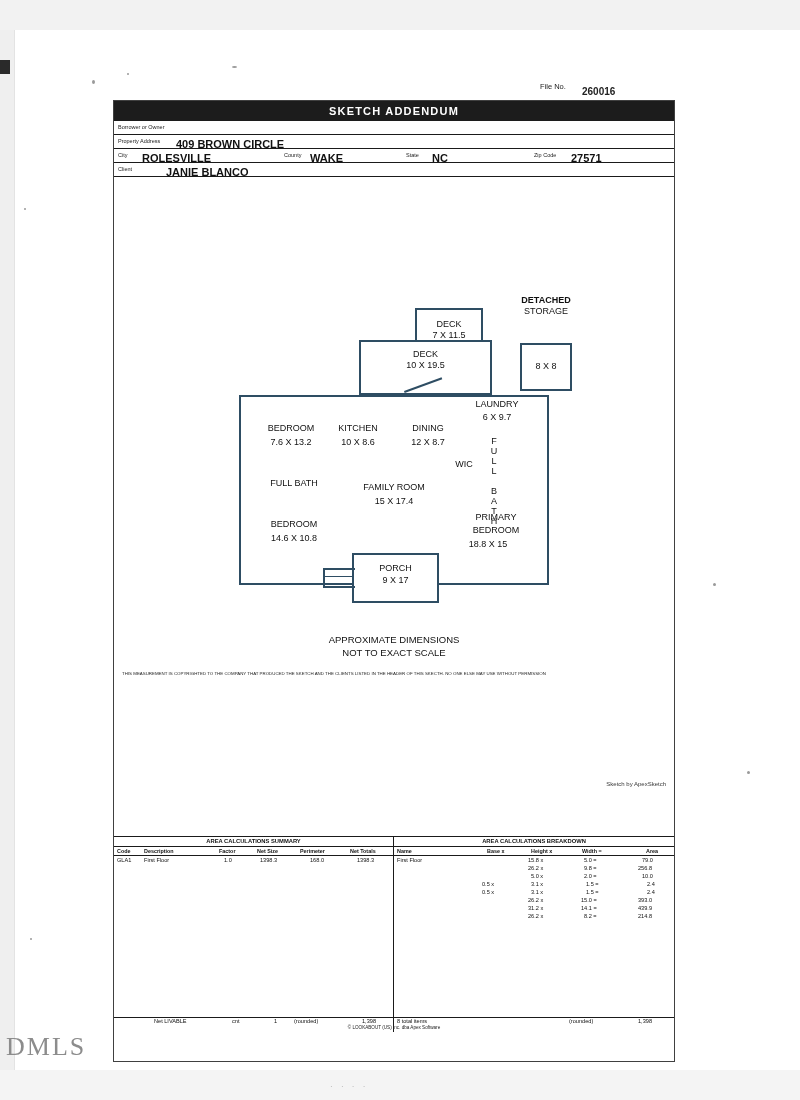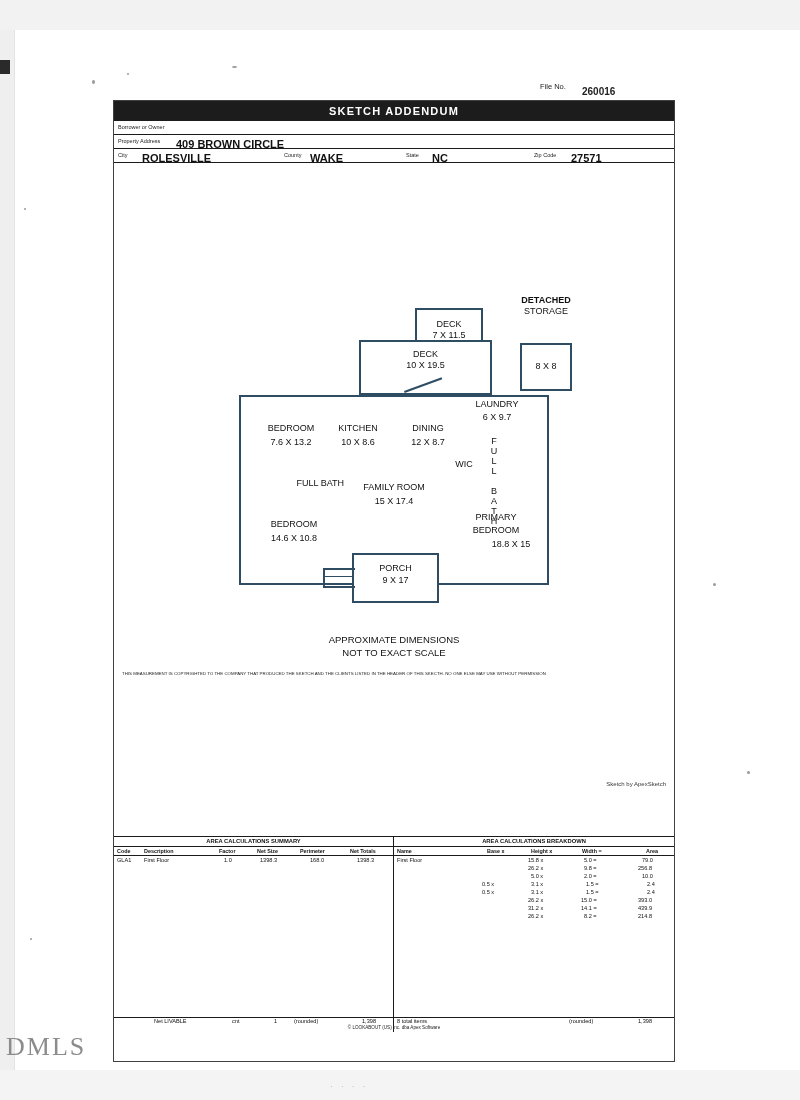--- a/index.html
+++ b/index.html
@@ -157,20 +157,24 @@
     <span class="lbl" style="left:4px;">City</span>
     <span class="val" style="left:28px;">ROLESVILLE</span>
     <span class="lbl" style="left:170px;">County</span>
     <span class="val" style="left:196px;">WAKE</span>
     <span class="lbl" style="left:292px;">State</span>
     <span class="val" style="left:318px;">NC</span>
     <span class="lbl" style="left:420px;">Zip Code</span>
     <span class="val" style="left:457px;">27571</span>
   </div>
 
+  <div class="row">
+    <span class="lbl" style="left:4px;">Client</span>
+    <span class="val" style="left:52px;">JANIE BLANCO</span>
+  </div>
 
   <div class="sketch">
 
     <div class="box" style="left:301px;top:135px;width:68px;height:50px;"></div>
     <div class="lbl-c" style="left:301px;top:146px;width:68px;">DECK</div>
     <div class="lbl-c" style="left:301px;top:157px;width:68px;">7 X 11.5</div>
 
     <div class="box" style="left:406px;top:170px;width:52px;height:48px;"></div>
     <div class="lbl-c" style="left:396px;top:122px;width:72px;font-weight:bold;">DETACHED</div>
     <div class="lbl-c" style="left:396px;top:133px;width:72px;">STORAGE</div>
@@ -198,33 +202,33 @@
     <div class="lbl-c" style="left:202px;top:264px;width:84px;">10 X 8.6</div>
 
     <div class="lbl-c" style="left:276px;top:250px;width:76px;">DINING</div>
     <div class="lbl-c" style="left:276px;top:264px;width:76px;">12 X 8.7</div>
 
     <div class="lbl-c" style="left:340px;top:226px;width:86px;">LAUNDRY</div>
     <div class="lbl-c" style="left:340px;top:239px;width:86px;">6 X 9.7</div>
 
     <div class="lbl-c" style="left:320px;top:286px;width:60px;">WIC</div>
 
-    <div class="lbl-c" style="left:130px;top:305px;width:100px;text-align:right;">FULL BATH</div>
+    <div class="lbl-c" style="left:130px;top:305px;width:100px;">FULL BATH</div>
 
     <div class="lbl-v" style="left:373px;top:263px;">F<br>U<br>L<br>L<br><br>B<br>A<br>T<br>H</div>
 
     <div class="lbl-c" style="left:214px;top:309px;width:132px;">FAMILY ROOM</div>
     <div class="lbl-c" style="left:214px;top:323px;width:132px;">15 X 17.4</div>
 
     <div class="lbl-c" style="left:130px;top:346px;width:100px;">BEDROOM</div>
     <div class="lbl-c" style="left:130px;top:360px;width:100px;">14.6 X 10.8</div>
 
     <div class="lbl-c" style="left:330px;top:339px;width:104px;">PRIMARY</div>
     <div class="lbl-c" style="left:330px;top:352px;width:104px;">BEDROOM</div>
-    <div class="lbl-c" style="left:345px;top:366px;width:104px;">18.8 X 15</div>
+    <div class="lbl-c" style="left:322px;top:366px;width:104px;">18.8 X 15</div>
 
     <div class="approx" style="top:460px;">APPROXIMATE DIMENSIONS</div>
     <div class="approx" style="top:473px;">NOT TO EXACT SCALE</div>
 
     <div class="copyright" style="top:498px;">THIS MEASUREMENT IS COPYRIGHTED TO THE COMPANY THAT PRODUCED THE SKETCH AND THE CLIENTS LISTED IN THE HEADER OF THIS SKECTH. NO ONE ELSE MAY USE WITHOUT PERMISSION</div>
 
     <div class="apex" style="top:608px;">Sketch by ApexSketch</div>
   </div>
 
   <div class="tables">

